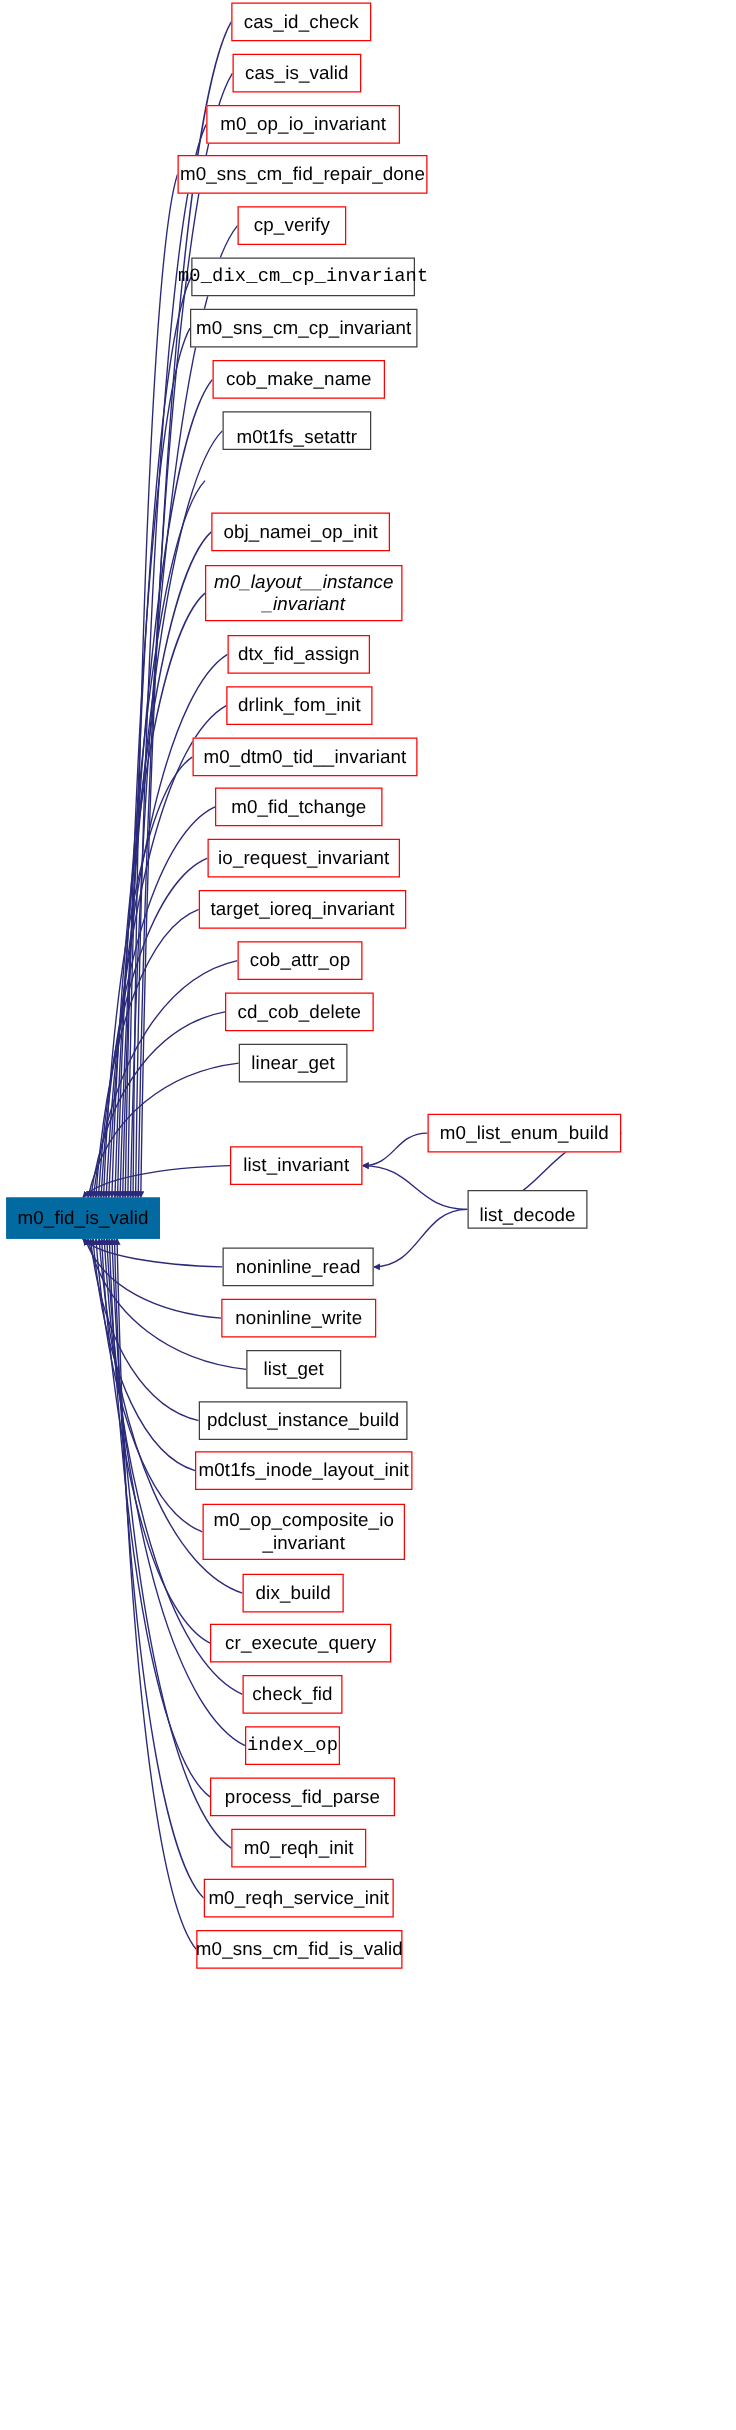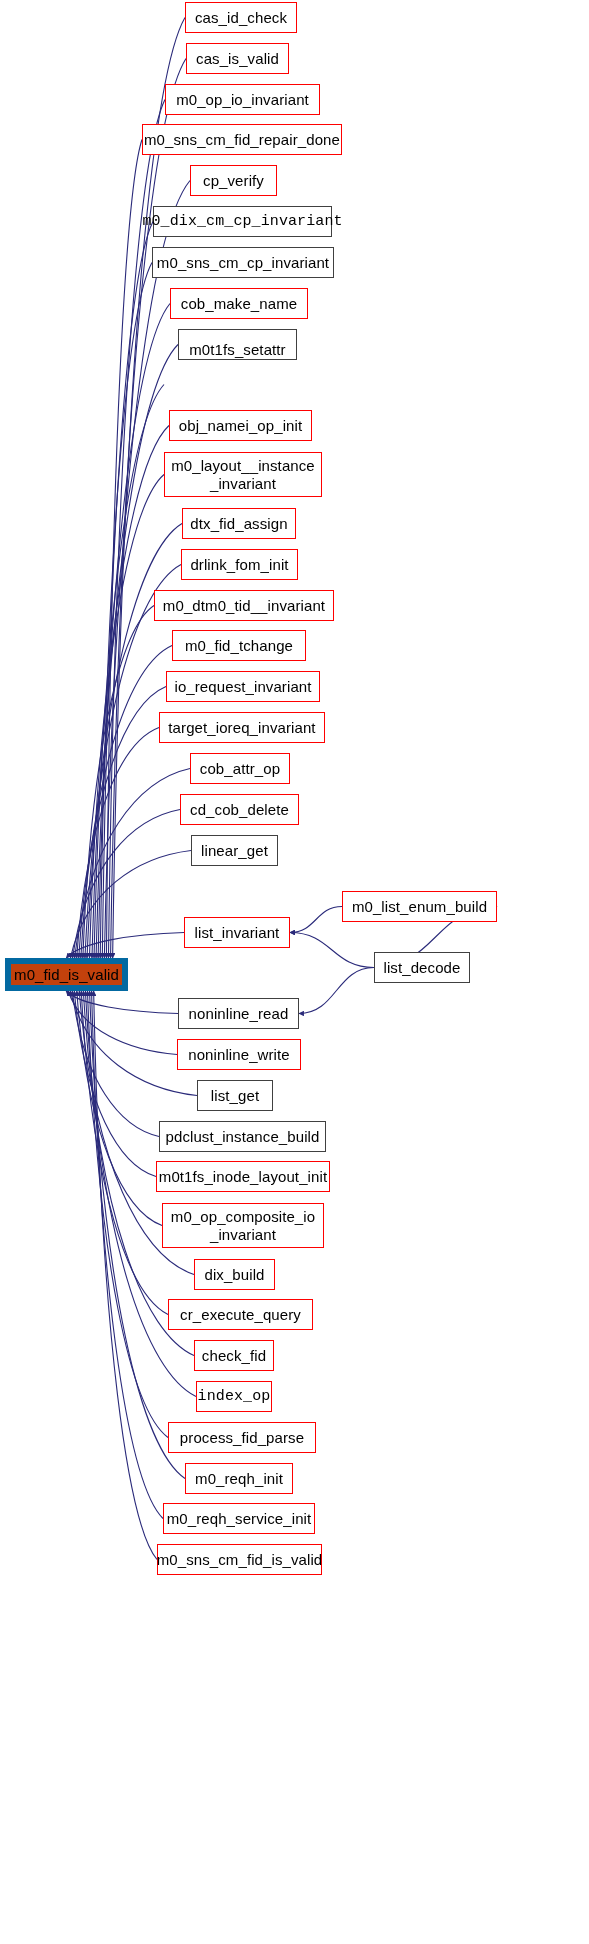--- a/index.html
+++ b/index.html
@@ -38,22 +38,22 @@
     font-size: 15px;
     line-height: 1.18;
     letter-spacing: 0.1px;
     white-space: pre;
     z-index: 5;
   }
   .node.black {
     border: 1px solid #404040;
   }
   .node.center {
-    background: #c2410c;
-    border: 6px solid #0369a1;
+    background: #0369a1;
+    border: 1px solid #0369a1;
     font-weight: normal;
   }
 </style>
 </head>
 <body>
 
 <div id="graph">
 
   <svg id="edges" viewBox="0 0 589 1944" xmlns="http://www.w3.org/2000/svg">
     <defs>
@@ -109,21 +109,21 @@
     <div class="node" style="left: 185px; top: 2px; width: 112px; height: 31px;"><span>cas_id_check</span></div>
     <div class="node" style="left: 186px; top: 43px; width: 103px; height: 31px;"><span>cas_is_valid</span></div>
     <div class="node" style="left: 165px; top: 84px; width: 155px; height: 31px;"><span>m0_op_io_invariant</span></div>
     <div class="node" style="left: 142px; top: 124px; width: 200px; height: 31px;"><span>m0_sns_cm_fid_repair_done</span></div>
     <div class="node" style="left: 190px; top: 165px; width: 87px; height: 31px;"><span>cp_verify</span></div>
     <div class="node black" style="left: 153px; top: 206px; width: 179px; height: 31px; font-family: Liberation Mono, monospace;"><span>m0_dix_cm_cp_invariant</span></div>
     <div class="node black" style="left: 152px; top: 247px; width: 182px; height: 31px;"><span>m0_sns_cm_cp_invariant</span></div>
     <div class="node" style="left: 170px; top: 288px; width: 138px; height: 31px;"><span>cob_make_name</span></div>
     <div class="node black" style="left: 178px; top: 329px; width: 119px; height: 31px; align-items: flex-end;"><span>m0t1fs_setattr</span></div>
     <div class="node" style="left: 169px; top: 410px; width: 143px; height: 31px;"><span>obj_namei_op_init</span></div>
-    <div class="node" style="left: 164px; top: 452px; width: 158px; height: 45px;"><span>m0_layout__instance
+    <div class="node" style="left: 164px; top: 452px; width: 158px; height: 45px; font-style: italic;"><span>m0_layout__instance
 _invariant</span></div>
     <div class="node" style="left: 182px; top: 508px; width: 114px; height: 31px;"><span>dtx_fid_assign</span></div>
     <div class="node" style="left: 181px; top: 549px; width: 117px; height: 31px;"><span>drlink_fom_init</span></div>
     <div class="node" style="left: 154px; top: 590px; width: 180px; height: 31px;"><span>m0_dtm0_tid__invariant</span></div>
     <div class="node" style="left: 172px; top: 630px; width: 134px; height: 31px;"><span>m0_fid_tchange</span></div>
     <div class="node" style="left: 166px; top: 671px; width: 154px; height: 31px;"><span>io_request_invariant</span></div>
     <div class="node" style="left: 159px; top: 712px; width: 166px; height: 31px;"><span>target_ioreq_invariant</span></div>
     <div class="node" style="left: 190px; top: 753px; width: 100px; height: 31px;"><span>cob_attr_op</span></div>
     <div class="node" style="left: 180px; top: 794px; width: 119px; height: 31px;"><span>cd_cob_delete</span></div>
     <div class="node black" style="left: 191px; top: 835px; width: 87px; height: 31px;"><span>linear_get</span></div>
@@ -137,14 +137,14 @@
 _invariant</span></div>
     <div class="node" style="left: 194px; top: 1259px; width: 81px; height: 31px;"><span>dix_build</span></div>
     <div class="node" style="left: 168px; top: 1299px; width: 145px; height: 31px;"><span>cr_execute_query</span></div>
     <div class="node" style="left: 194px; top: 1340px; width: 80px; height: 31px;"><span>check_fid</span></div>
     <div class="node" style="left: 196px; top: 1381px; width: 76px; height: 31px; font-family: Liberation Mono, monospace;"><span>index_op</span></div>
     <div class="node" style="left: 168px; top: 1422px; width: 148px; height: 31px;"><span>process_fid_parse</span></div>
     <div class="node" style="left: 185px; top: 1463px; width: 108px; height: 31px;"><span>m0_reqh_init</span></div>
     <div class="node" style="left: 163px; top: 1503px; width: 152px; height: 31px;"><span>m0_reqh_service_init</span></div>
     <div class="node" style="left: 157px; top: 1544px; width: 165px; height: 31px;"><span>m0_sns_cm_fid_is_valid</span></div>
     <div class="node" style="left: 342px; top: 891px; width: 155px; height: 31px;"><span>m0_list_enum_build</span></div>
-    <div class="node black" style="left: 374px; top: 952px; width: 96px; height: 31px;"><span>list_decode</span></div>
+    <div class="node black" style="left: 374px; top: 952px; width: 96px; height: 31px; align-items: flex-end;"><span>list_decode</span></div>
   </div>
 
 </body></html>

